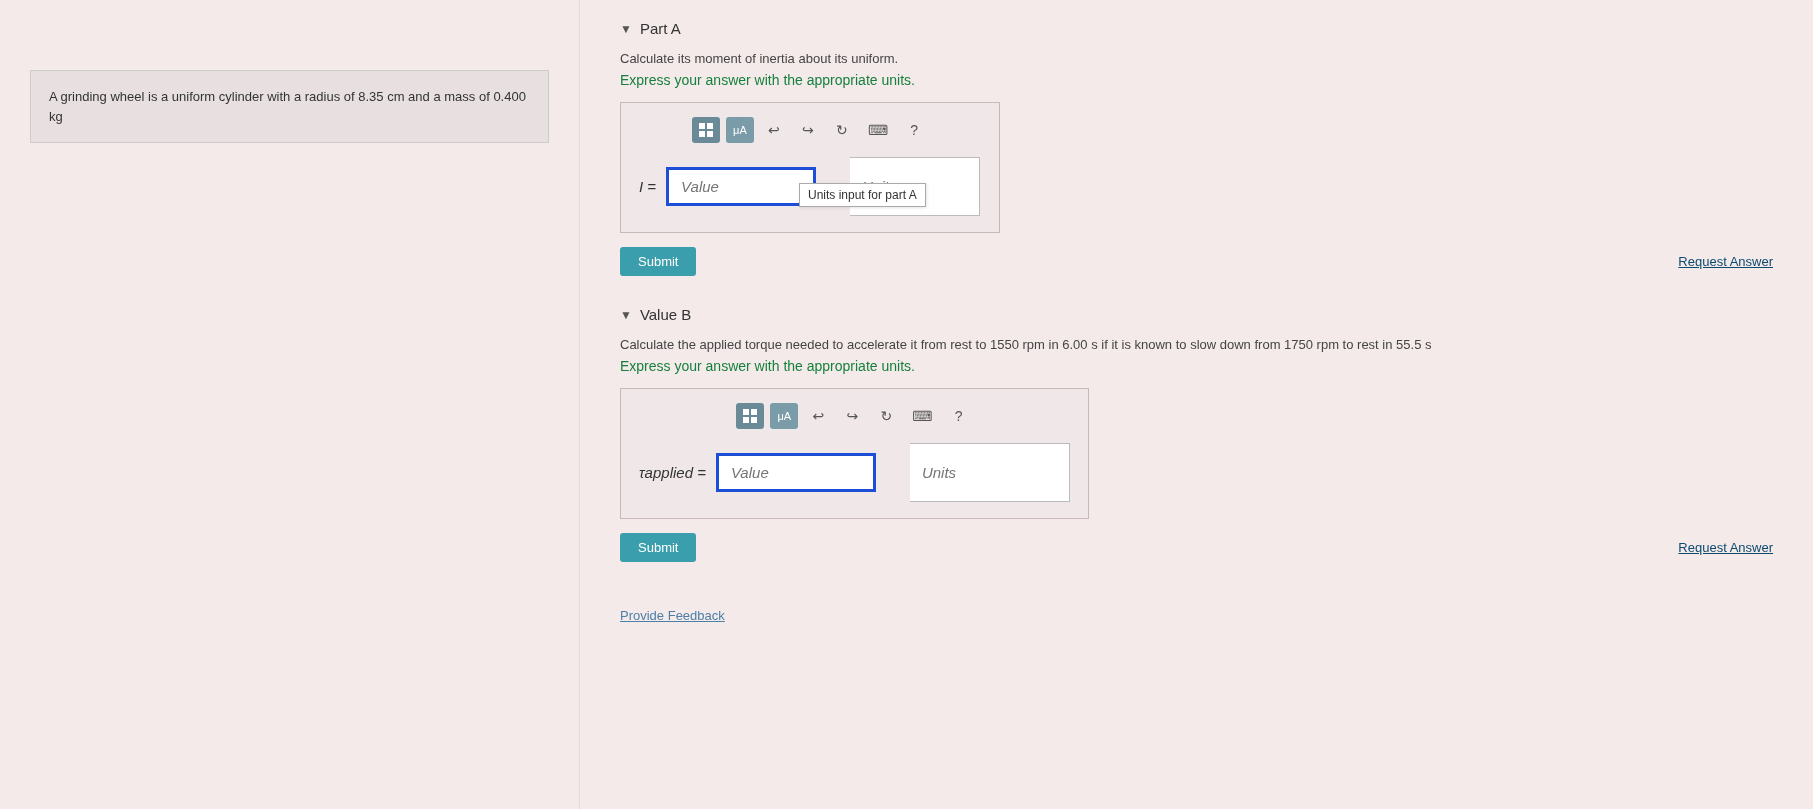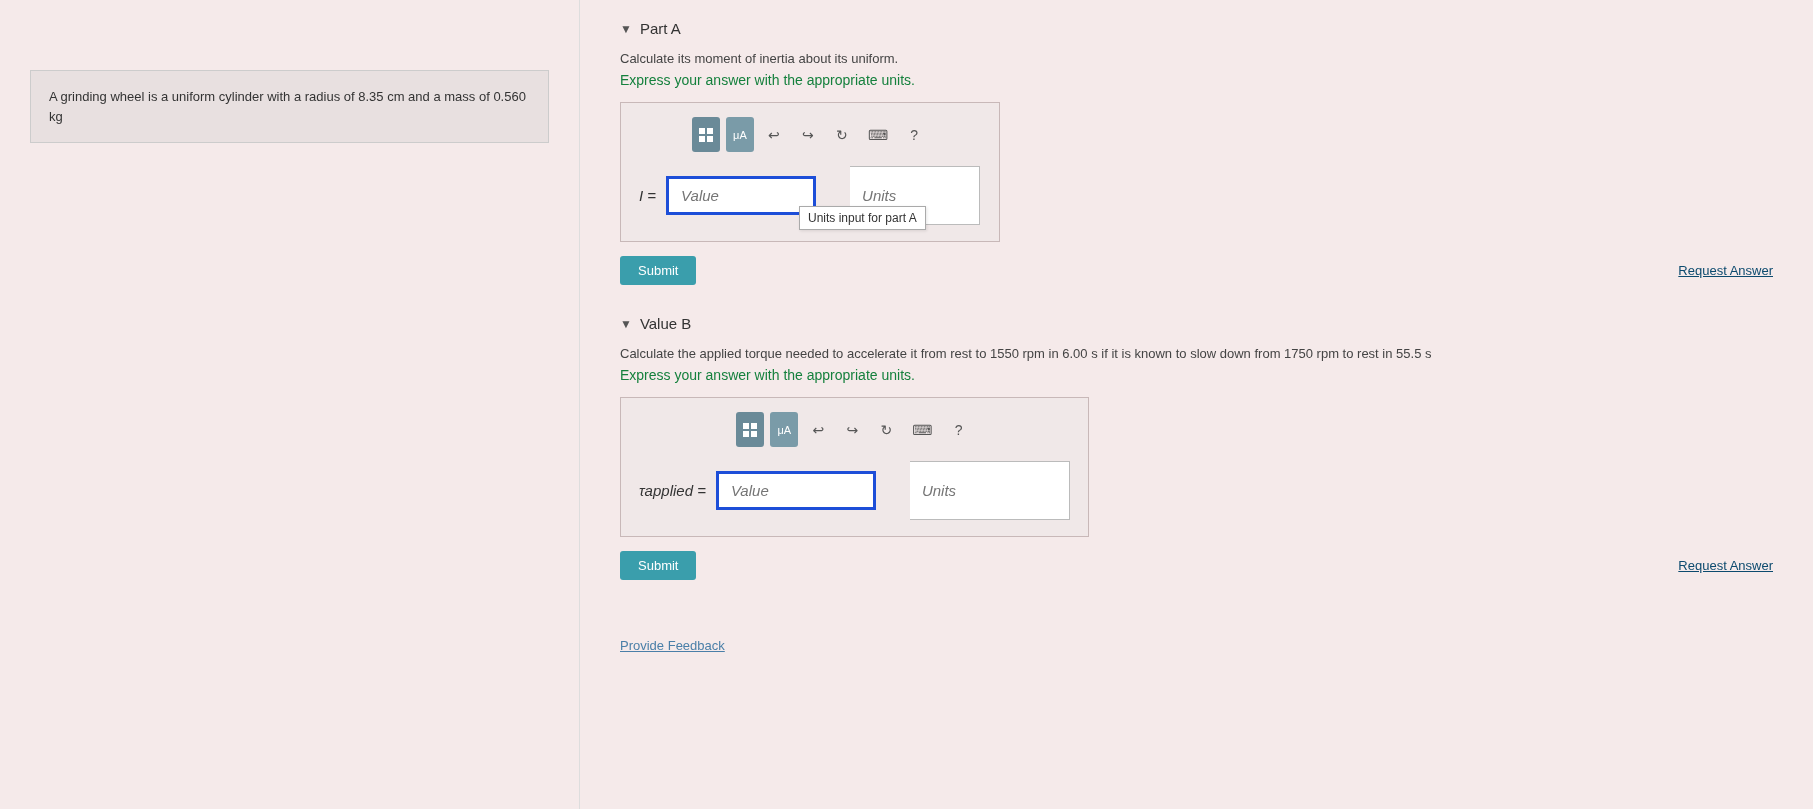--- a/index.html
+++ b/index.html
@@ -92,21 +92,21 @@
       border: none;
       border-radius: 3px;
       padding: 4px 6px;
       cursor: pointer;
       color: white;
       font-size: 11px;
       display: flex;
       align-items: center;
       justify-content: center;
       min-width: 28px;
-      height: 35px;
+      height: 26px;
     }
 
     .toolbar-btn.grid {
       background: #6a8a98;
     }
 
     .toolbar-btn.mu {
       background: #7a9ba8;
     }
 
@@ -155,21 +155,21 @@
       margin-left: 28px;
     }
 
     .units-tooltip {
       position: absolute;
       background: white;
       border: 1px solid #aaa;
       padding: 4px 8px;
       font-size: 12px;
       color: #333;
-      top: 103px;
+      top: 80px;
       left: 178px;
       white-space: nowrap;
       z-index: 10;
       box-shadow: 1px 1px 3px rgba(0,0,0,0.1);
     }
 
     .action-row {
       display: flex;
       align-items: center;
       gap: 14px;
@@ -191,21 +191,21 @@
       color: #0c4a6e;
       font-size: 13px;
       cursor: pointer;
     }
 
     .provide-feedback {
       color: #4a7fa8;
       font-size: 13px;
       text-decoration: underline;
       cursor: pointer;
-      margin-top: 28px;
+      margin-top: 16px;
       display: inline-block;
     }
 
     
     .answer-box-b {
       min-width: 420px;
     }
 
     .value-input-b {
       width: 160px;
@@ -227,21 +227,21 @@
       background: white;
       width: 6px;
       height: 6px;
     }
   </style>
 </head>
 <body>
 
 <div class="left-panel">
   <div class="problem-box">
-    <span>A grinding wheel is a uniform cylinder with a radius of 8.35 cm and a mass of 0.560</span><br>
+    <span>A grinding wheel is a uniform cylinder with a radius of 8.35 cm and a mass of 0.400</span><br>
     <span>kg</span>
   </div>
 </div>
 
 <div class="right-panel">
 
   
   <div class="part-section">
     <div class="part-header">
       <span class="chevron-icon">▼</span>

